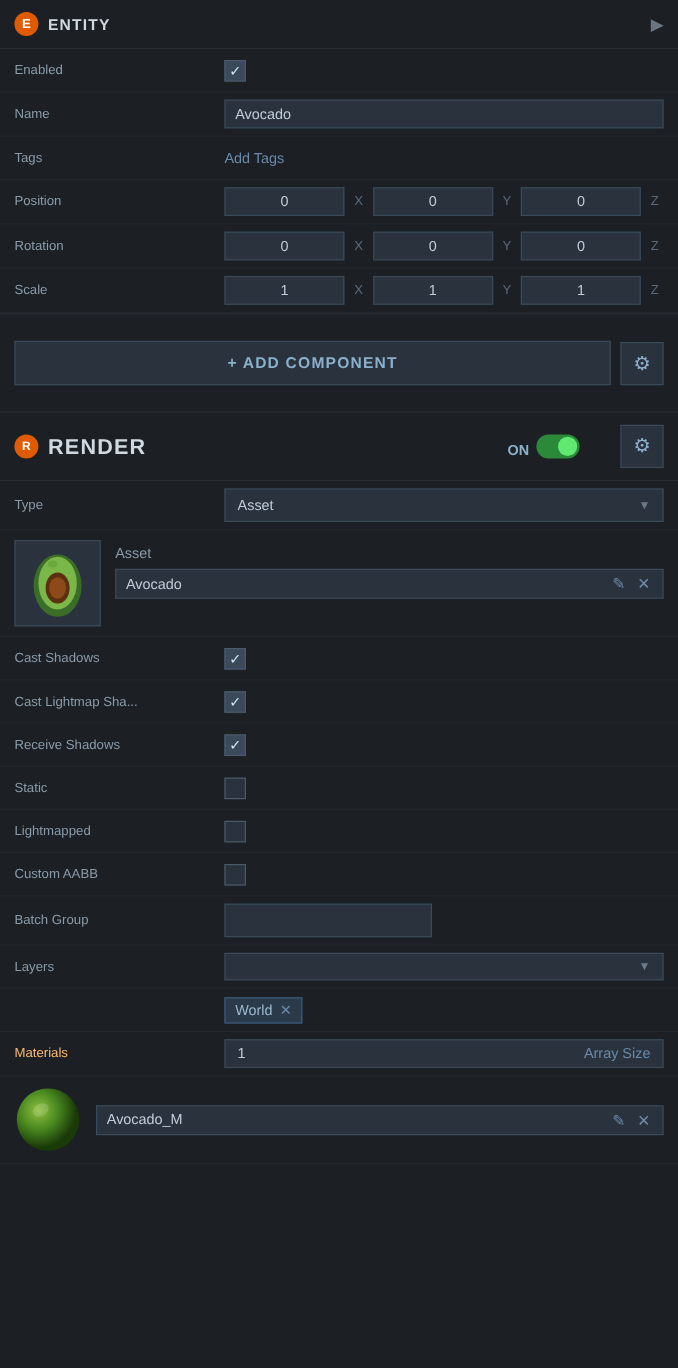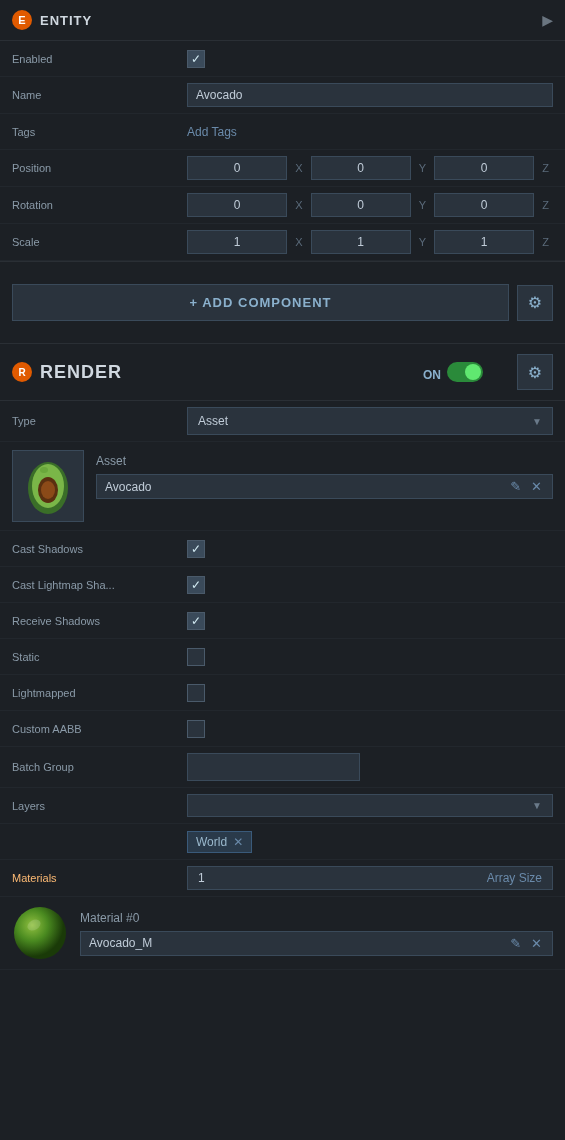--- a/index.html
+++ b/index.html
@@ -605,20 +605,19 @@
           <stop offset="0%" stop-color="#90c040"></stop>
           <stop offset="50%" stop-color="#4a8a20"></stop>
           <stop offset="100%" stop-color="#1a3a08"></stop>
         </radialGradient>
       </defs>
       <circle cx="28" cy="28" r="26" fill="url(#sphereGrad)"></circle>
       <ellipse cx="22" cy="20" rx="7" ry="5" fill="rgba(255,255,255,0.15)" transform="rotate(-30 22 20)"></ellipse>
     </svg>
   </div>
   <div class="material-info">
-    <div class="material-title">Material #0</div>
     <div class="material-name-row">
       <span class="material-name-text">Avocado_M</span>
       <button class="icon-btn">✎</button>
       <button class="icon-btn">✕</button>
     </div>
   </div>
 </div>
 
 </body></html>

